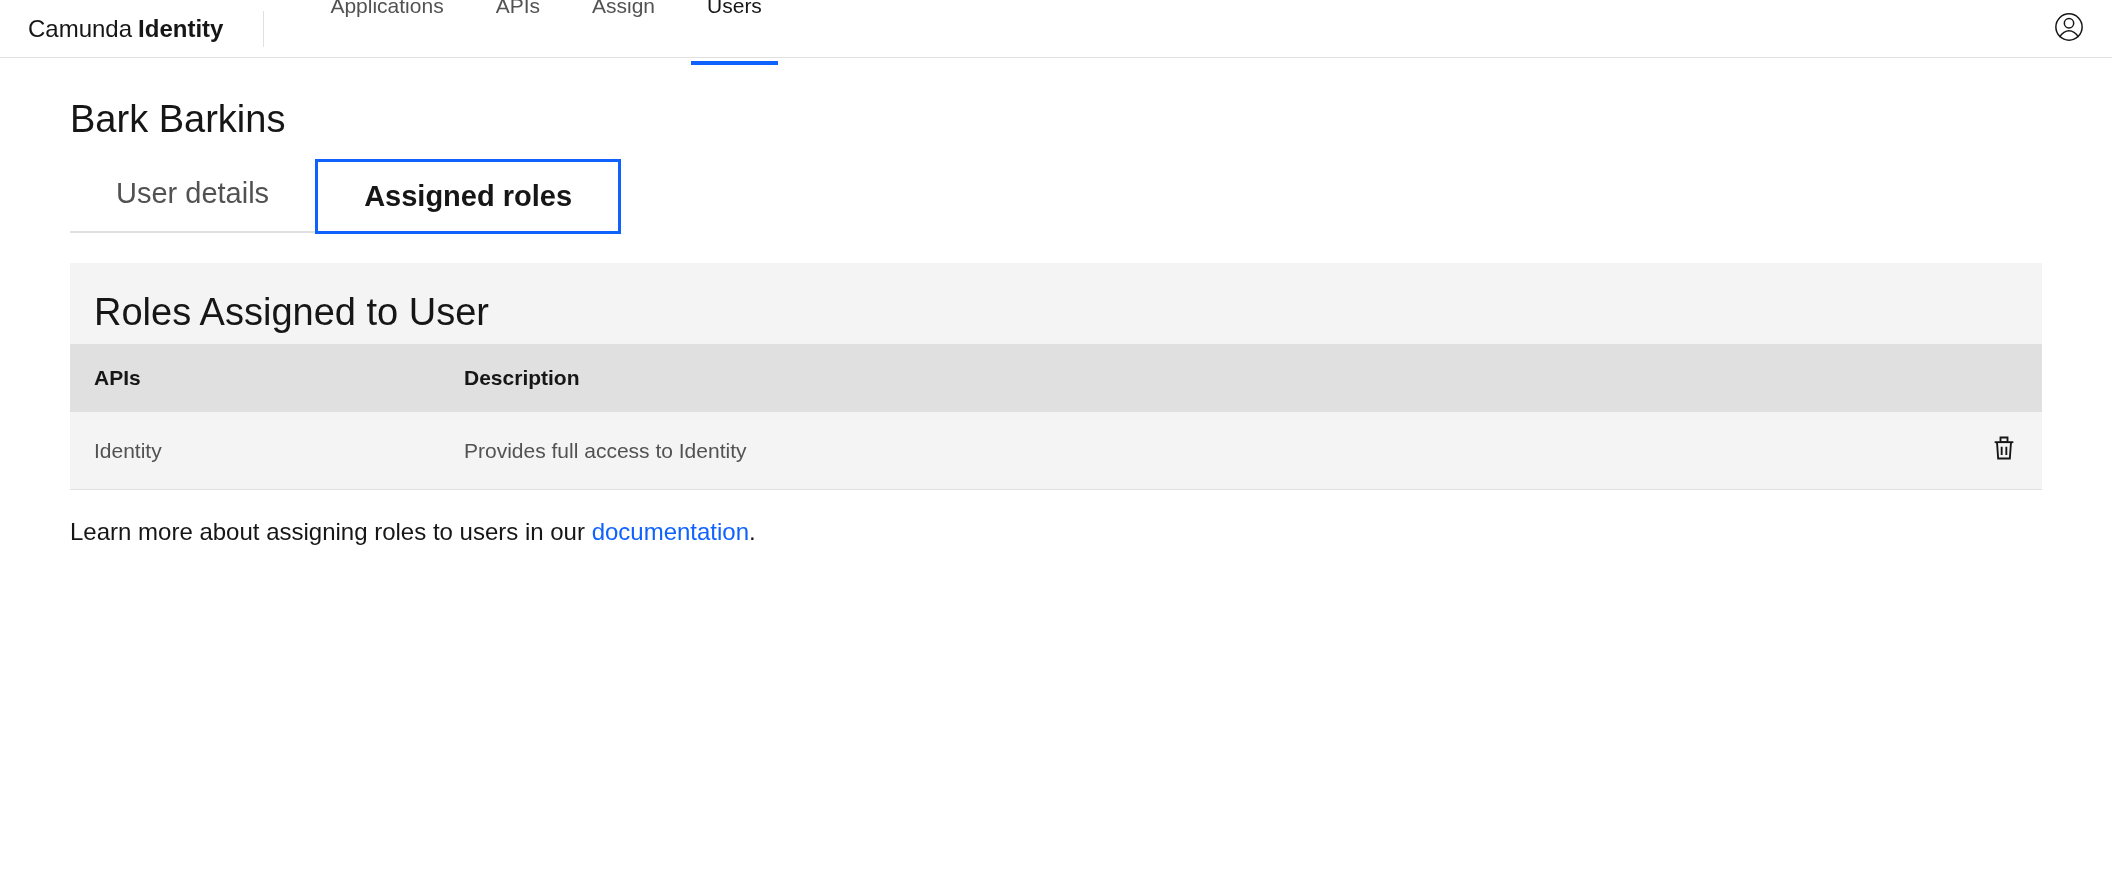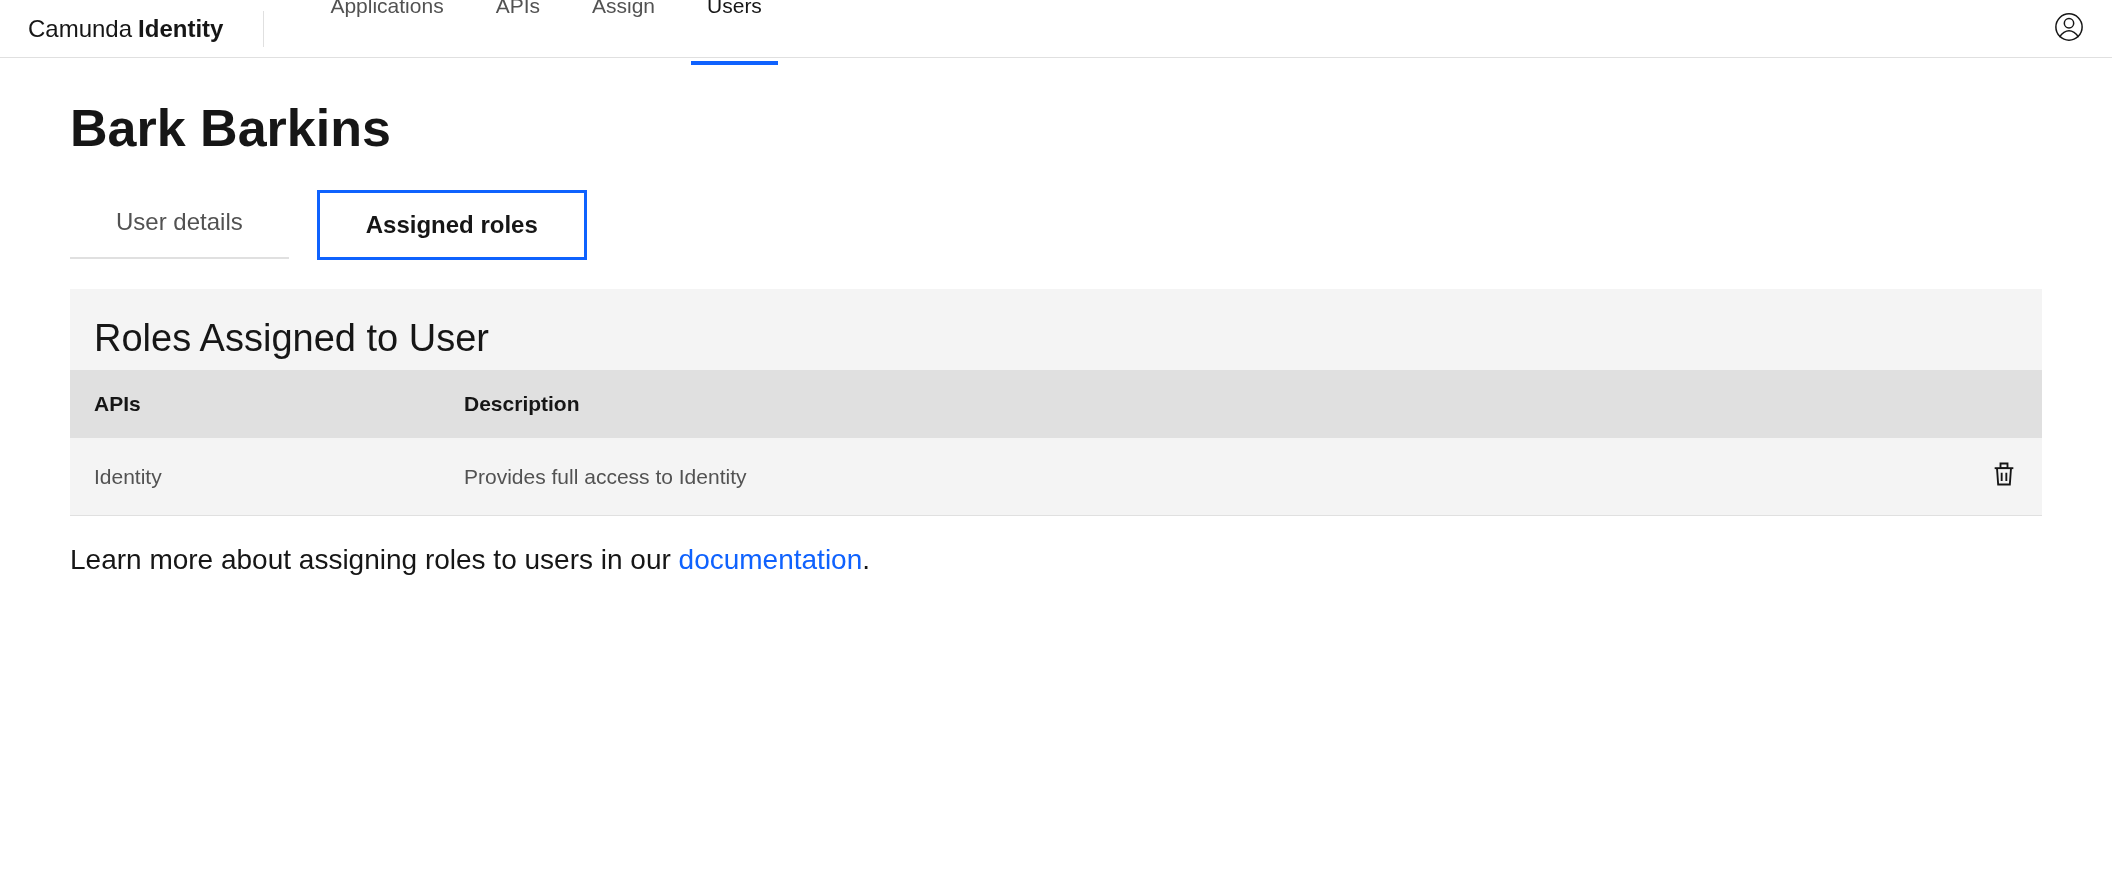--- a/index.html
+++ b/index.html
@@ -70,44 +70,43 @@
     height: 30px;
     color: #161616;
     cursor: pointer;
   }
 
   
   .main {
     padding: 40px 70px 0 70px;
   }
   .page-title {
-    font-size: 52px;
-    font-weight: 700;
-    margin-bottom: 32px;
+    font-size: 38px;
+    font-weight: 400;
+    margin-bottom: 18px;
   }
 
   
   .sub-tabs {
     display: flex;
   }
   .sub-tab {
     padding: 18px 46px;
-    font-size: 24px;
+    font-size: 29px;
     color: #525252;
     border-bottom: 2px solid #e0e0e0;
     cursor: pointer;
     text-align: right;
   }
   .sub-tab.active {
     color: #161616;
     font-weight: 600;
     border: 3px solid #0f62fe;
     border-bottom: 3px solid #0f62fe;
     margin-bottom: -1px;
-    margin-left: 28px;
   }
 
   
   .panel {
     background: #f4f4f4;
     margin-top: 30px;
   }
   .panel-title {
     font-size: 38px;
     font-weight: 400;
@@ -170,21 +169,21 @@
   .trow .col-name { color: #525252; }
   .trow .col-desc { color: #525252; }
   .delete-btn {
     cursor: pointer;
     color: #161616;
     width: 28px;
     height: 28px;
   }
 
   .footer-note {
-    font-size: 28px;
+    font-size: 24px;
     padding: 28px 0;
     color: #161616;
   }
   .footer-note a {
     color: #0f62fe;
     text-decoration: none;
     cursor: pointer;
   }
 </style>
 </head>

